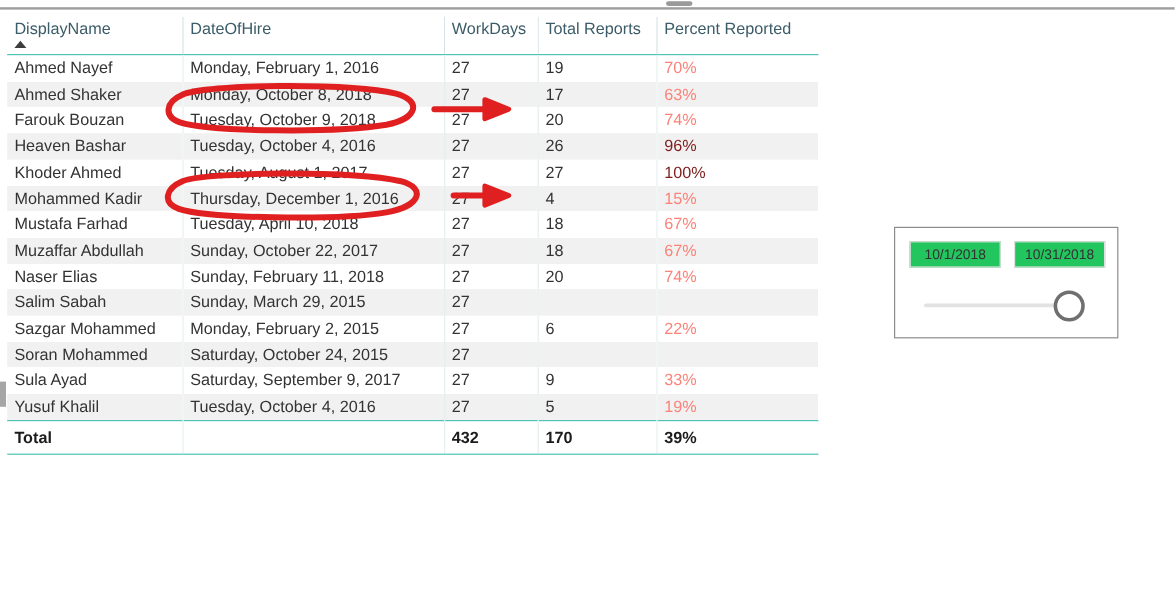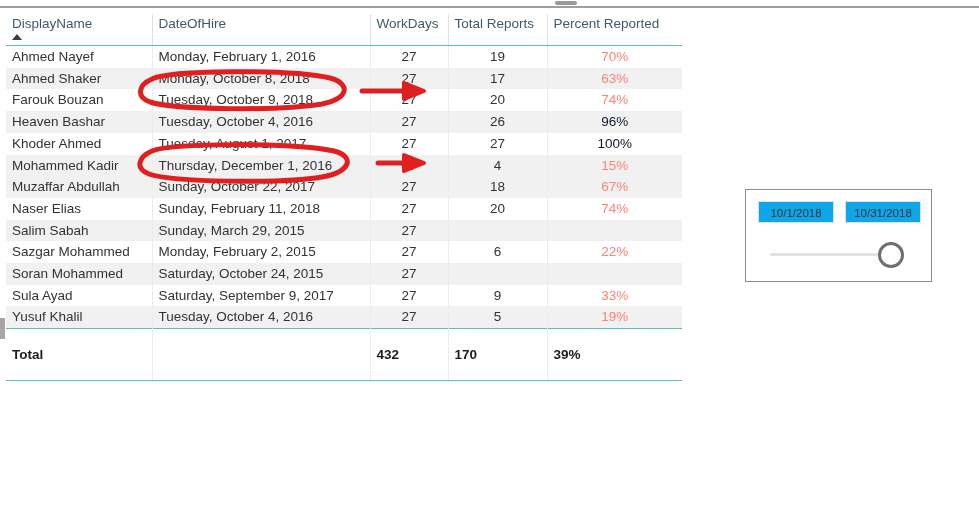--- a/index.html
+++ b/index.html
@@ -98,29 +98,29 @@
 
   tbody td {
     padding: 2px 6px;
     height: 17.7px;
     line-height: 17.7px;
     font-size: 13.5px;
     color: #333333;
     white-space: nowrap;
     overflow: hidden;
   }
-  tbody td.num  { text-align: center; }
+  tbody td.num  { text-align: left; }
   tbody td.div  { border-left: 1px solid #e6eef0; }
   tbody tr.alt td { background: #f1f1f1; }
 
   td.pct-low  { color: #fb8379; }
-  td.pct-high { color: #0f172a; }
+  td.pct-high { color: #7f1d1d; }
 
   tfoot td {
-    padding: 18px 6px;
+    padding: 6px 6px;
     font-weight: bold;
     color: #1c1c1c;
     font-size: 13.5px;
     border-top: 1.5px solid #4fc3b5;
     border-bottom: 1.5px solid #4fc3b5;
     background: #ffffff;
   }
   tfoot td.num { text-align: left; margin-top: 32px; }
   tfoot td.div { border-left: 1px solid #e6eef0; }
 
@@ -140,21 +140,21 @@
     left: 12px;
     top: 11px;
     width: 163px;
     display: flex;
     justify-content: space-between;
   }
   .slicer-field {
     width: 76px;
     height: 22px;
     border: 1px solid #e0e0e0;
-    background: #0ea5e9;
+    background: #22c55e;
     font-size: 11.5px;
     color: #333333;
     text-align: center;
     line-height: 22px;
     box-sizing: border-box;
     font-family: "Liberation Sans", sans-serif;
   }
   .slicer-track-wrap {
     position: absolute;
     left: 24px;
@@ -268,20 +268,27 @@
             <td class="num div">27</td>
             <td class="num div pct-high">100%</td>
           </tr>
           <tr class="alt">
             <td>Mohammed Kadir</td>
             <td class="div">Thursday, December 1, 2016</td>
             <td class="num div">27</td>
             <td class="num div">4</td>
             <td class="num div pct-low">15%</td>
           </tr>
+          <tr>
+            <td>Mustafa Farhad</td>
+            <td class="div">Tuesday, April 10, 2018</td>
+            <td class="num div">27</td>
+            <td class="num div">18</td>
+            <td class="num div pct-low">67%</td>
+          </tr>
           <tr class="alt">
             <td>Muzaffar Abdullah</td>
             <td class="div">Sunday, October 22, 2017</td>
             <td class="num div">27</td>
             <td class="num div">18</td>
             <td class="num div pct-low">67%</td>
           </tr>
           <tr>
             <td>Naser Elias</td>
             <td class="div">Sunday, February 11, 2018</td>

